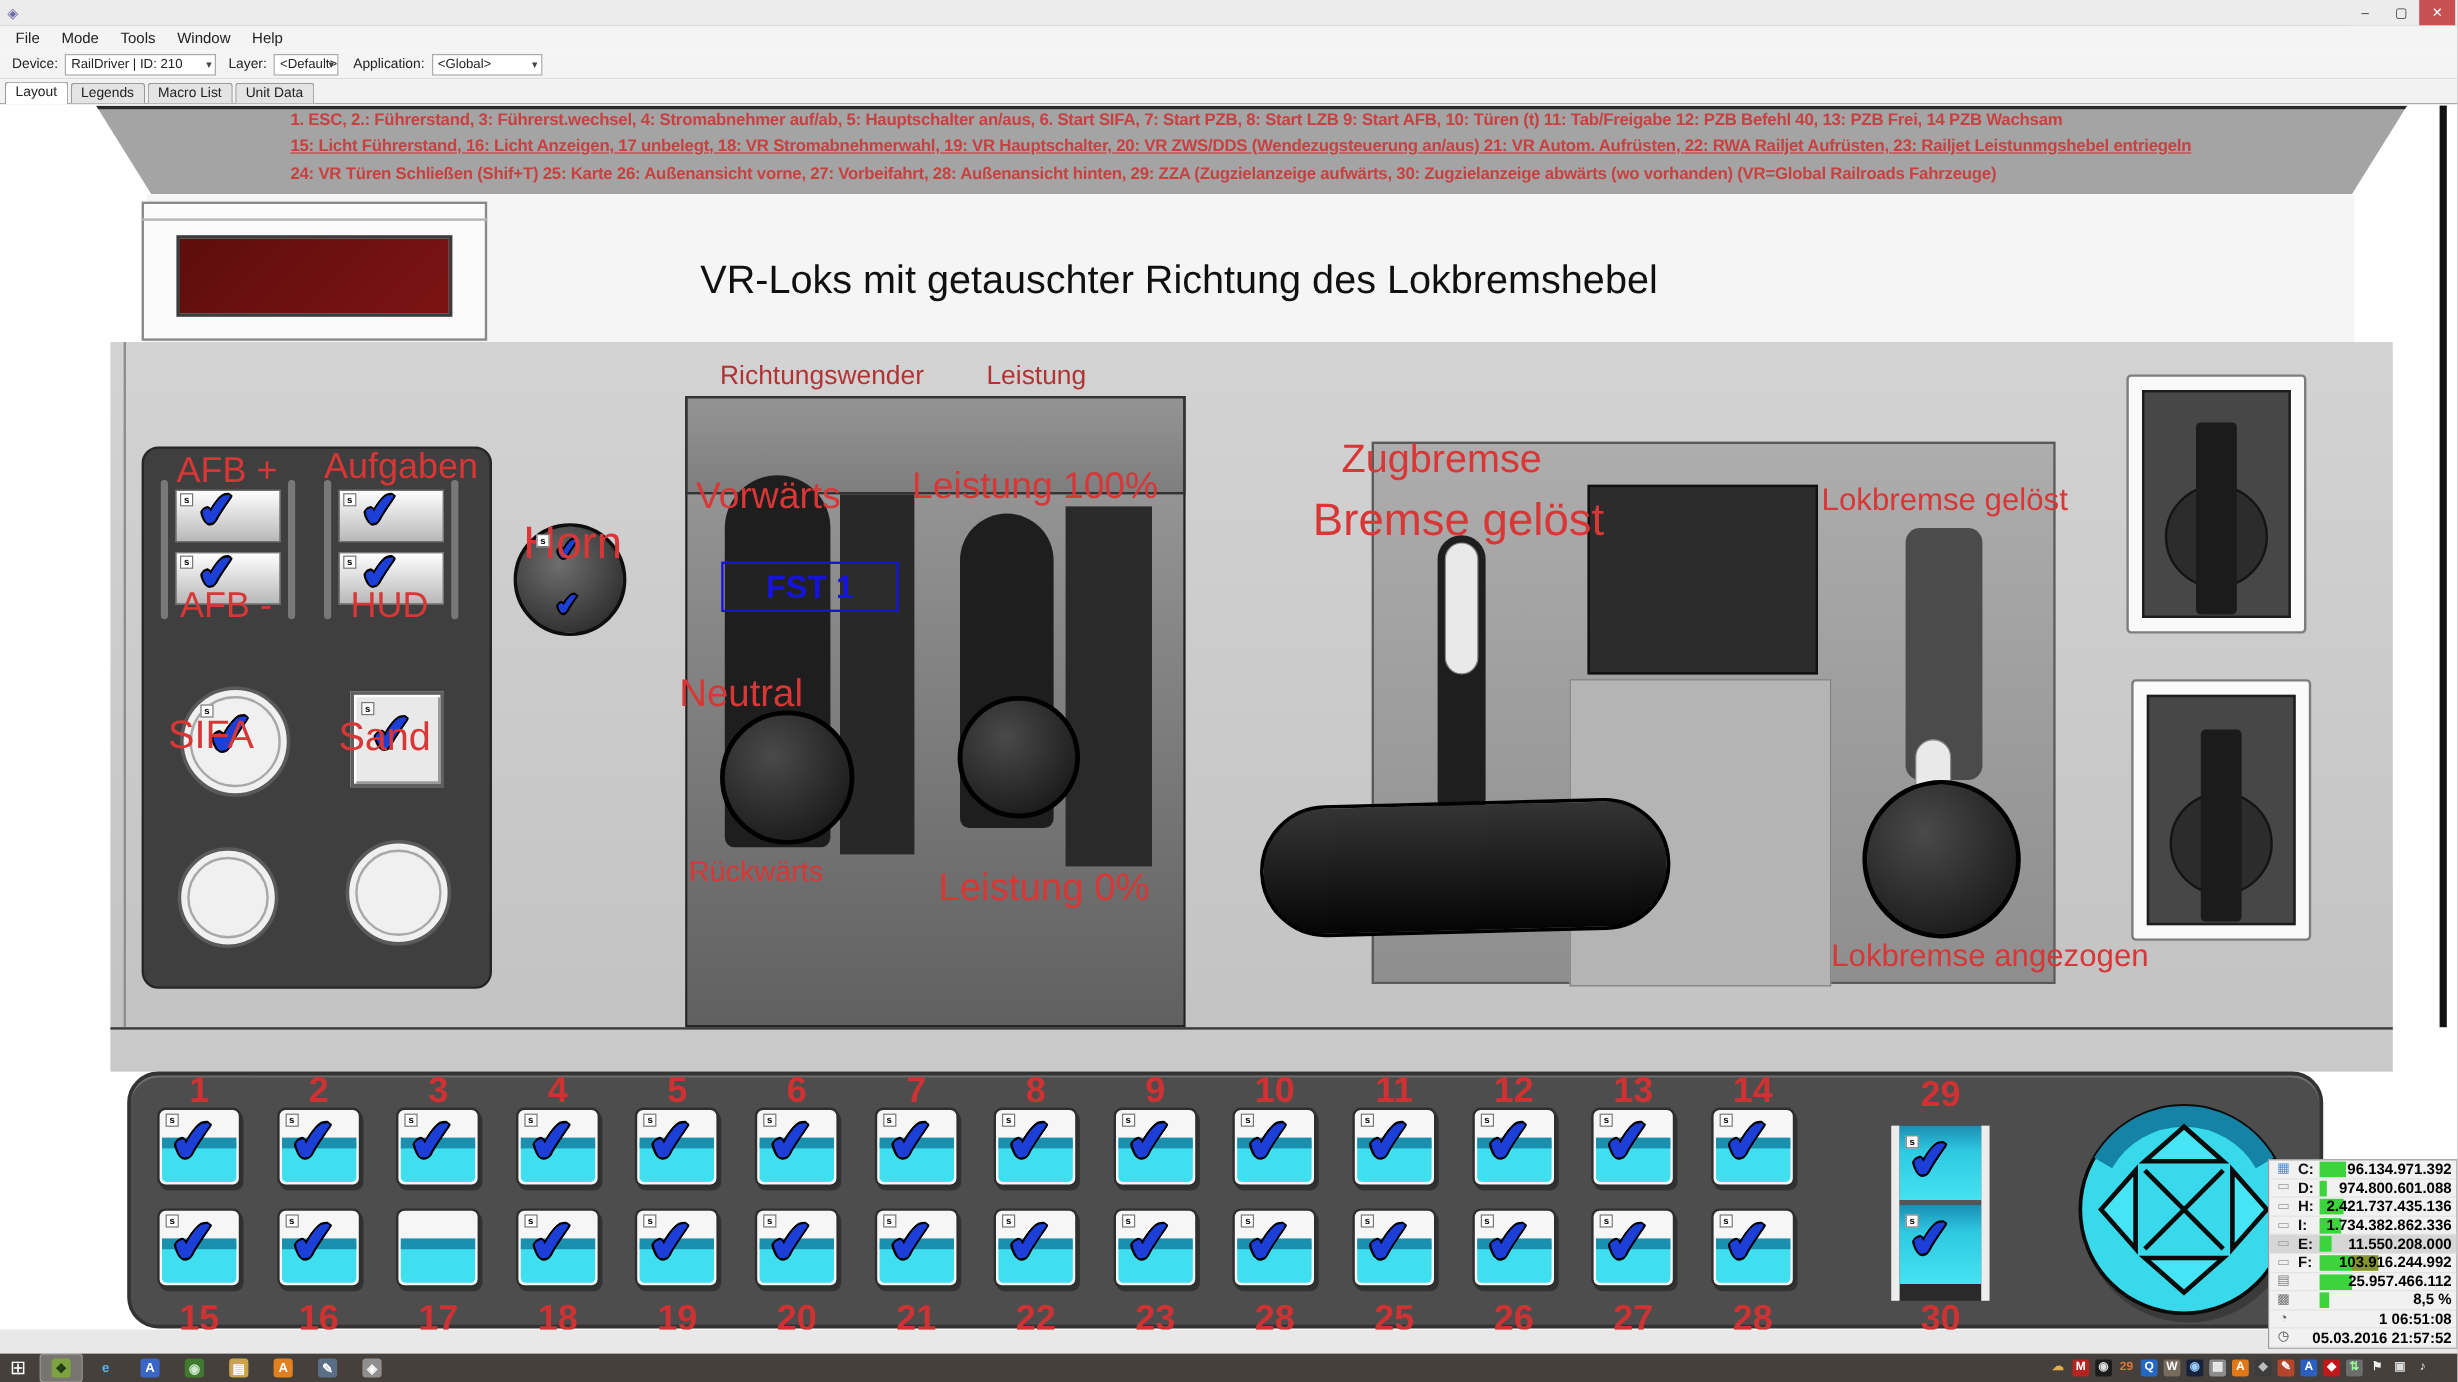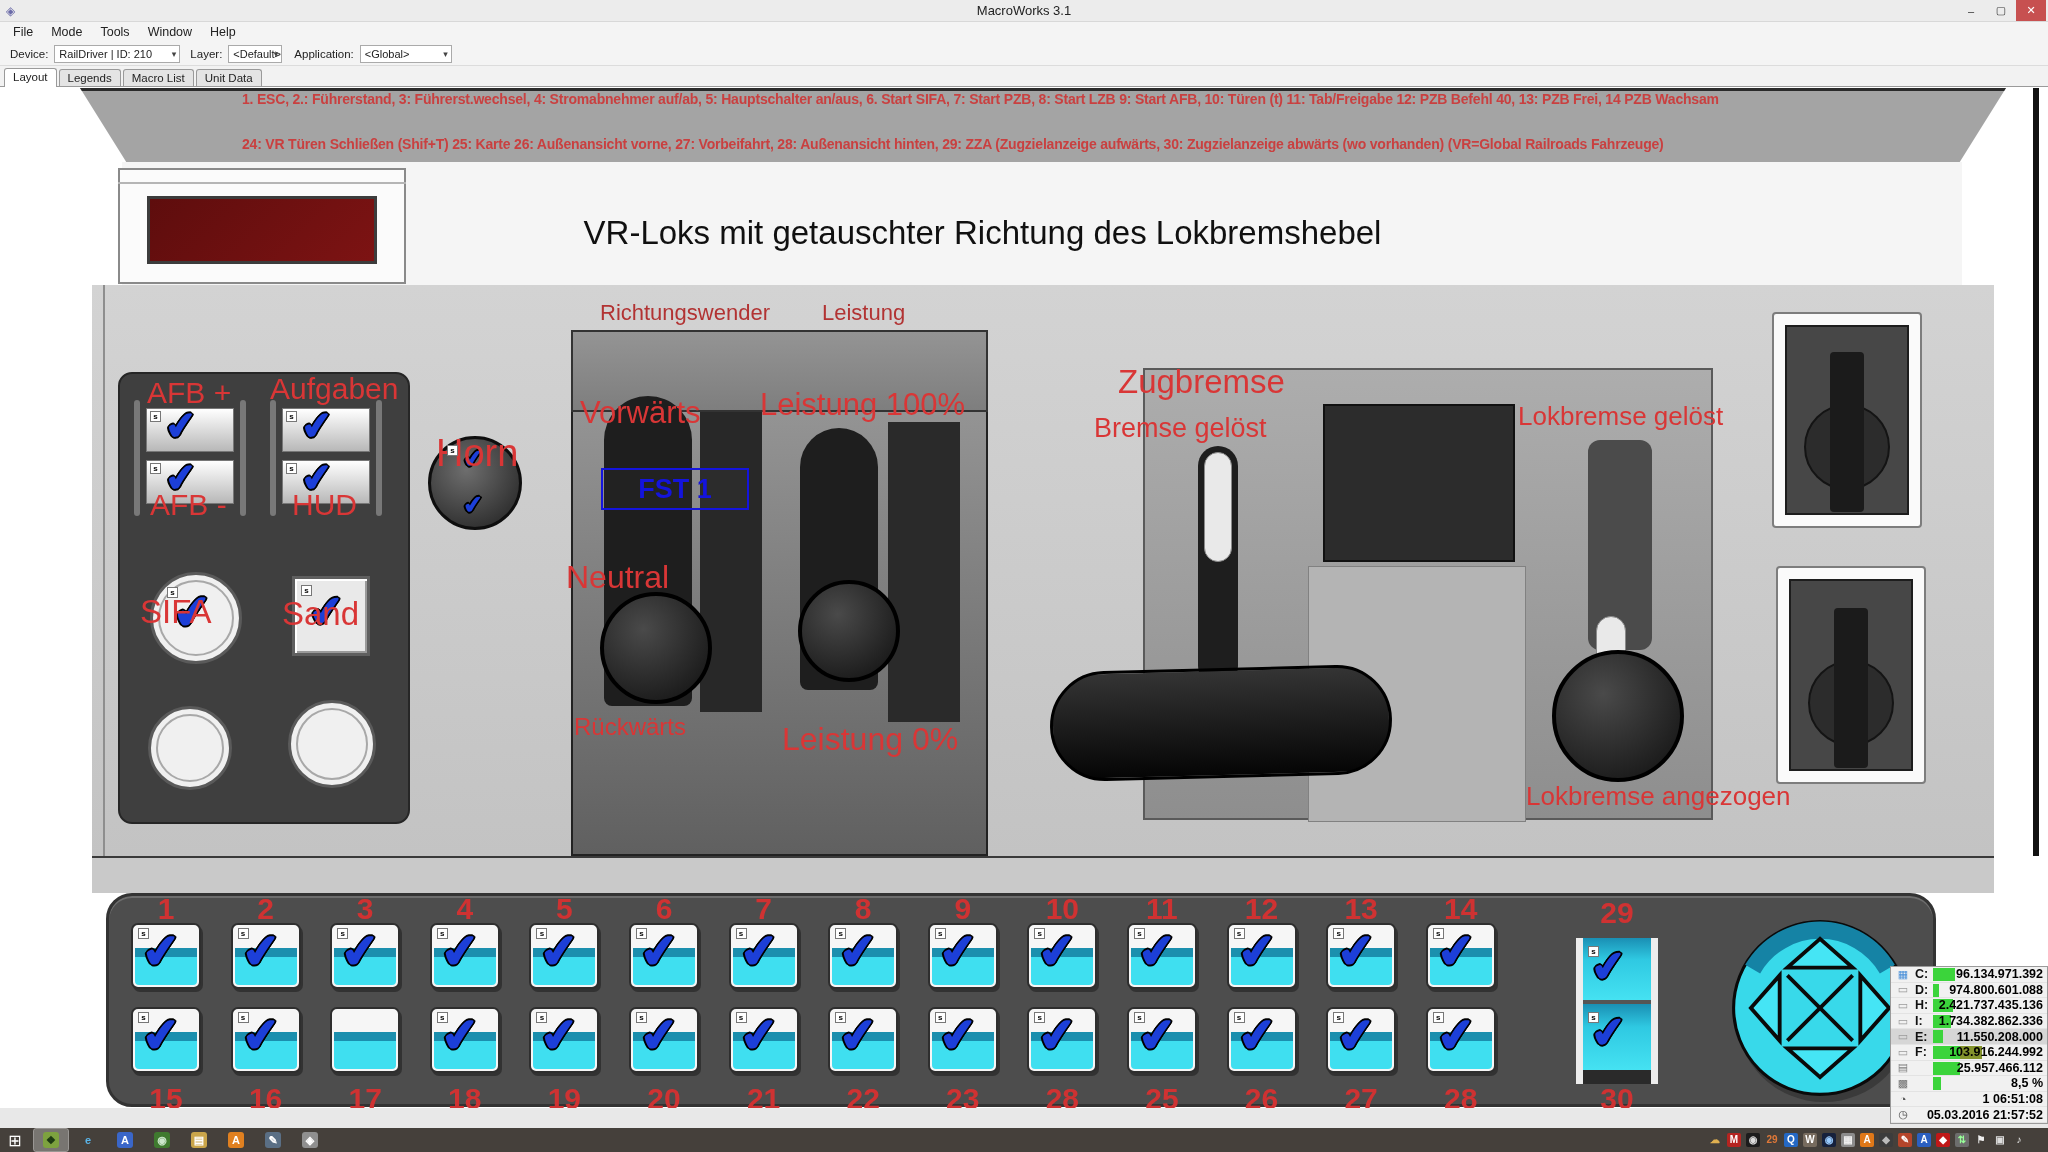--- a/index.html
+++ b/index.html
@@ -103,21 +103,20 @@
   .tray{position:absolute;left:1708px;display:flex;gap:5px;align-items:center}
   .tray-ic{min-width:14px;height:14px;border-radius:2px;display:flex;align-items:center;justify-content:center;font-size:10px;font-weight:bold;line-height:1}
 </style>
 </head>
 <body>
 
 <div id="page">
 
   <div class="abs titlebar">
     <span class="win-icon">◈</span>
-    <span class="title-text">MacroWorks 3.1</span>
     <span class="winbtns">
       <span class="winbtn">–</span>
       <span class="winbtn">▢</span>
       <span class="winbtn close">✕</span>
     </span>
   </div>
 
   <div class="abs menubar">
 
   <span class="menu-item">File</span>
@@ -150,20 +149,21 @@
   <span class="tab active">Layout</span>
       <span class="tab">Legends</span>
       <span class="tab">Macro List</span>
       <span class="tab">Unit Data</span>
     </div>
 
   <div class="abs canvas"></div>
 
   <div class="abs topface"></div>
   <div class="annot" style="top:91px">1. ESC, 2.: Führerstand, 3: Führerst.wechsel, 4: Stromabnehmer auf/ab, 5: Hauptschalter an/aus, 6. Start SIFA, 7: Start PZB, 8: Start LZB 9: Start AFB, 10: Türen (t) 11: Tab/Freigabe 12: PZB Befehl 40, 13: PZB Frei, 14 PZB Wachsam</div>
+  <div class="annot" style="top:113px;text-decoration:underline">15: Licht Führerstand, 16: Licht Anzeigen, 17 unbelegt, 18: VR Stromabnehmerwahl, 19: VR Hauptschalter, 20: VR ZWS/DDS (Wendezugsteuerung an/aus) 21: VR Autom. Aufrüsten, 22: RWA Railjet Aufrüsten, 23: Railjet Leistunmgshebel entriegeln</div>
   <div class="annot" style="top:136px">24: VR Türen Schließen (Shif+T) 25: Karte 26: Außenansicht vorne, 27: Vorbeifahrt, 28: Außenansicht hinten, 29: ZZA (Zugzielanzeige aufwärts, 30: Zugzielanzeige abwärts (wo vorhanden) (VR=Global Railroads Fahrzeuge)</div>
 
   <div class="abs frontpanel"></div>
   <div class="abs led-outer"></div>
   <div class="abs led-lip"></div>
   <div class="abs led-screen"></div>
   <div class="abs board-title">VR-Loks mit getauschter Richtung des Lokbremshebel</div>
 
   <div class="abs body-main"></div>
   <div class="abs seam"></div>
@@ -256,21 +256,21 @@
   <div class="abs slot" style="left:1198px;top:446px;width:40px;height:240px;border-radius:20px"></div>
   <div class="abs" style="left:1204px;top:452px;width:28px;height:110px;background:#e9e9e9;border-radius:14px;border:1px solid #8a8a8a"></div>
 
   <div class="abs" style="left:1588px;top:440px;width:64px;height:210px;background:#4b4b4b;border-radius:12px"></div>
   <div class="abs" style="left:1596px;top:616px;width:30px;height:54px;background:#e9e9e9;border-radius:15px;border:1px solid #8a8a8a"></div>
   <div class="abs knob" style="left:1552px;top:650px;width:132px;height:132px"></div>
 
   <div class="abs brake-handle"></div>
 
   <div class="redlbl" style="left:1118px;top:364px;font-size:33px">Zugbremse</div>
-  <div class="redlbl" style="left:1094px;top:414px;font-size:27px">Bremse gelöst</div>
+  <div class="redlbl" style="left:1094px;top:414px;font-size:38px">Bremse gelöst</div>
   <div class="redlbl" style="left:1518px;top:402px;font-size:26px">Lokbremse gelöst</div>
   <div class="redlbl" style="left:1526px;top:782px;font-size:26px">Lokbremse angezogen</div>
 
   <div class="rotary-box" style="left:1772px;top:312px">
     <div class="rotary-in"></div>
     <div class="rotary-circ" style="top:90px"></div>
     <div class="rotary-bar" style="top:38px;height:160px"></div>
   </div>
   <div class="rotary-box" style="left:1776px;top:566px;height:218px">
     <div class="rotary-in"></div>

